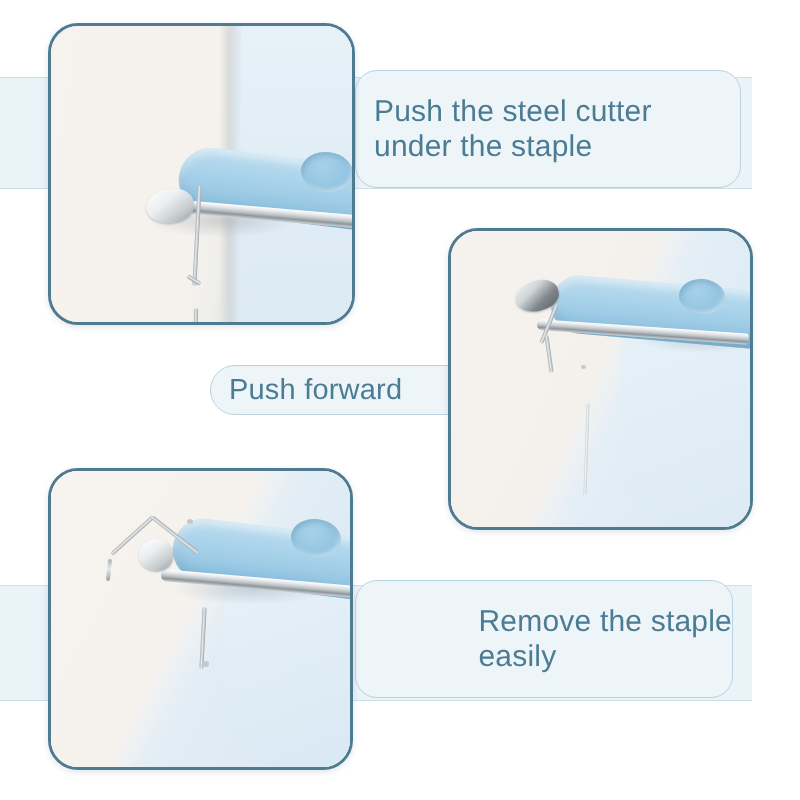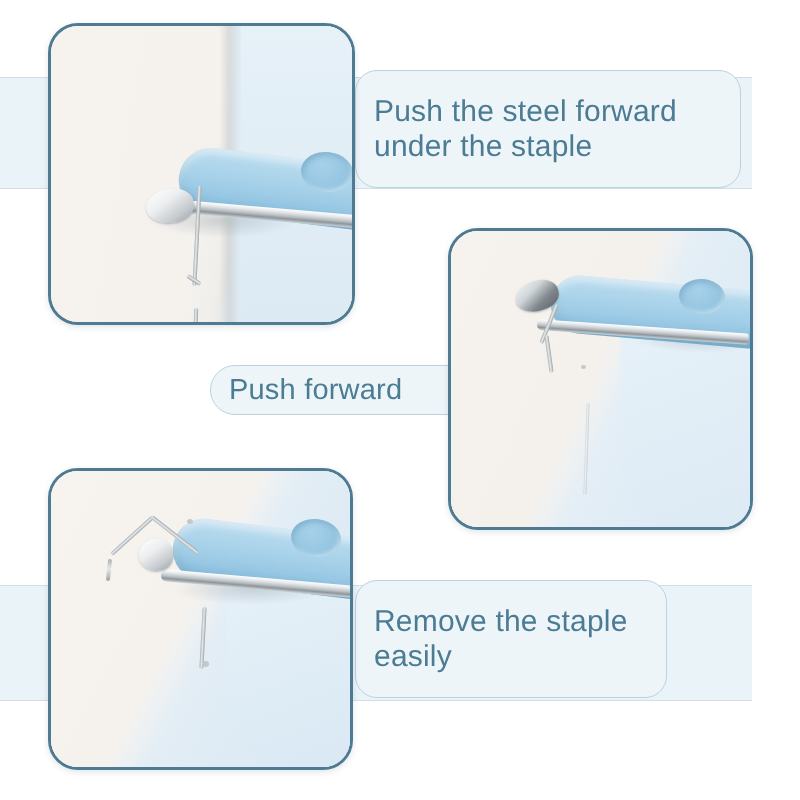--- a/index.html
+++ b/index.html
@@ -49,22 +49,22 @@
 
   .cap1 {
     left: 355px; top: 70px; width: 386px; height: 118px;
     font-size: 30px; padding-left: 18px;
   }
   .cap2 {
     left: 210px; top: 365px; width: 280px; height: 50px;
     font-size: 29px; padding-left: 18px; border-radius: 26px;
   }
   .cap3 {
-    left: 355px; top: 580px; width: 312px; height: 118px;
-    font-size: 30px; padding-left: 18px;
+    left: 355px; top: 580px; width: 378px; height: 118px;
+    font-size: 30px; padding-left: 18px; justify-content: flex-end;
   }
 
   
   .card {
     position: absolute;
     box-sizing: border-box;
     border: 3px solid #4e7b91;
     border-radius: 30px;
     overflow: hidden;
     background: #f4f1ee;
@@ -135,21 +135,21 @@
 </style>
 </head>
 <body>
 
 <div id="stage">
 
   <div class="band b1"></div>
   <div class="band b3"></div>
 
   <div class="caption cap1">
-    <span class="txt">Push the steel forward
+    <span class="txt">Push the steel cutter
 under the staple</span>
   </div>
 
   <div class="caption cap2">
     <span class="txt">Push forward</span>
   </div>
 
   <div class="caption cap3">
     <span class="txt">Remove the staple
 easily</span>

